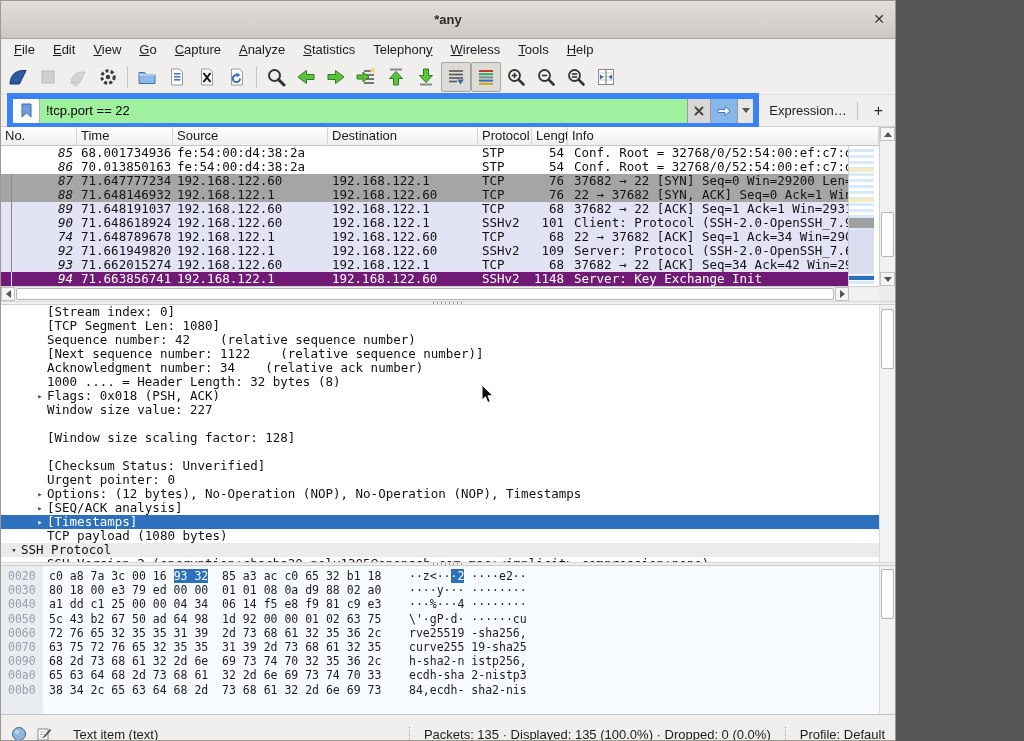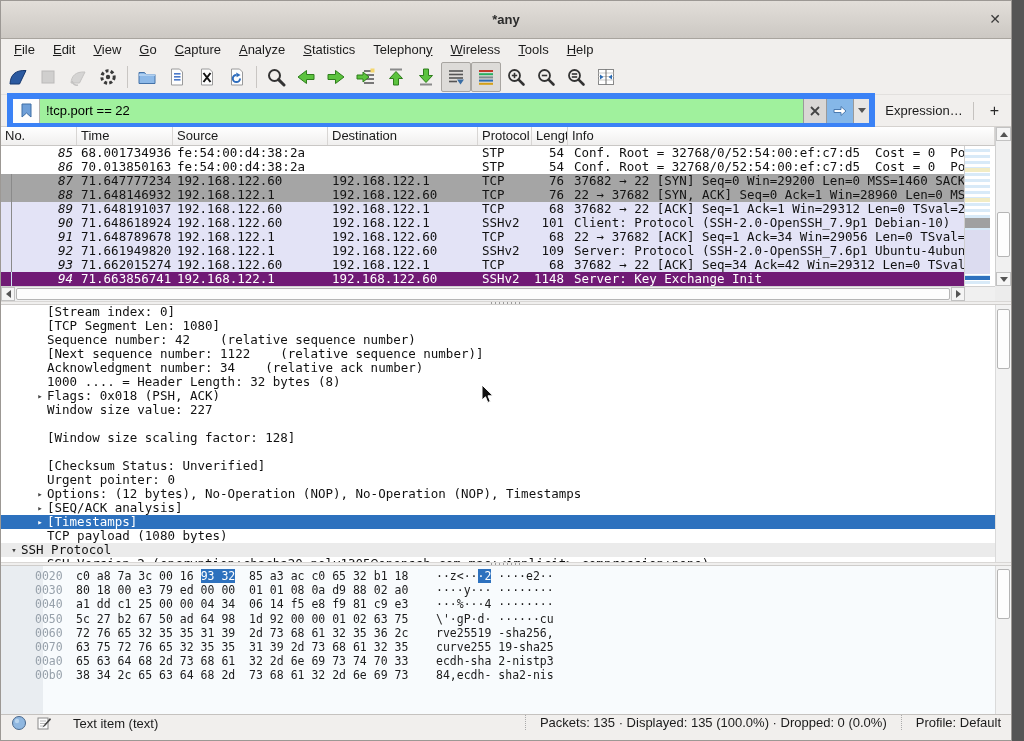--- a/index.html
+++ b/index.html
@@ -1,16 +1,16 @@
 <!DOCTYPE html>
 <html><head>
 <meta charset="utf-8">
 <style>
   html,body{margin:0;padding:0;background:#555;}
-  .app{position:relative;width:1012px;height:741px;background:#fff;overflow:hidden;
+  .app{position:relative;width:896px;height:741px;background:#fff;overflow:hidden;
        font-family:"Liberation Sans",sans-serif;box-sizing:border-box;border:1px solid #9c9894;}
   
   .titlebar{position:absolute;left:0;top:0;width:100%;height:38px;
     background:linear-gradient(#e2ded9,#ccc8c3);border-bottom:1px solid #a8a49e;box-sizing:border-box;}
   .titlebar .title{position:absolute;left:0;right:0;top:0;line-height:37px;text-align:center;
     font-weight:bold;font-size:13px;color:#2b2b2b;}
   .titlebar .close{position:absolute;right:10px;top:0;line-height:37px;font-size:14px;color:#3a3a3a;cursor:default;}
   
   .menubar{position:absolute;left:0;top:38px;width:100%;height:20px;background:#f1efed;
     display:flex;align-items:center;padding-left:4px;box-sizing:border-box;font-size:13px;color:#1c1c1c;}
@@ -96,30 +96,30 @@
   .drow.i1{padding-left:6px;} .drow.i2{padding-left:32px;}
   .drow.sel{background:#2d71be;color:#fff;} .drow.sel .exp{color:#fff;}
   .drow.shaded{background:#ebebeb;}
   .dscroll{position:absolute;right:0;top:304px;width:16px;height:257px;background:#f2f2f2;border-left:1px solid #dadada;box-sizing:border-box;}
   .dscroll .vthumb{top:4px;height:60px;}
   
   .hex{position:absolute;left:0;top:565px;width:100%;height:148px;background:#f8fbfd;overflow:hidden;}
   .hex .offcol{position:absolute;left:0;top:0;bottom:0;width:42px;background:#e9edf1;}
   .hexrows{position:relative;padding-top:3px;}
   .hrow{display:flex;height:14.2px;line-height:14.2px;white-space:pre;
-    font-family:"DejaVu Sans Mono",monospace;font-size:11.5px;color:#1c1c1c;margin-left:27px;}
+    font-family:"DejaVu Sans Mono",monospace;font-size:11.5px;color:#1c1c1c;}
   .h-off{width:42px;flex:0 0 auto;padding-left:7px;color:#97a1ab;box-sizing:border-box;}
   .h-bytes{width:358px;flex:0 0 auto;padding-left:6px;box-sizing:border-box;}
   .h-ascii{padding-left:8px;}
   .hl:not(:empty){background:#2d71be;color:#fff;}
   .hscroll2{position:absolute;right:0;top:565px;width:16px;height:148px;background:#f2f2f2;border-left:1px solid #dadada;box-sizing:border-box;}
   .hscroll2 .vthumb{top:3px;height:50px;}
   
   .statusbar{position:absolute;left:0;top:713px;width:100%;height:28px;background:#f1efed;
-    border-top:1px solid #c5c2bf;box-sizing:border-box;display:flex;align-items:flex-start;
+    border-top:1px solid #c5c2bf;box-sizing:border-box;display:flex;align-items:flex-end;
     padding:0 10px;font-size:13px;color:#1b1b1b;}
   .sb-left{display:flex;align-items:center;gap:9px;}
   .sb-help{margin-left:12px;}
   .sb-right{margin-left:auto;display:flex;align-items:center;}
   .sb-packets{border-left:1px dotted #aaa;padding-left:14px;}
   .sb-profile{border-left:1px dotted #aaa;margin-left:14px;padding-left:14px;}
   
   .cursor{position:absolute;left:480px;top:384px;pointer-events:none;}
   svg{display:block;}
 </style>
@@ -403,21 +403,21 @@
           <span class="c-no">90</span>
           <span class="c-time">71.648618924</span>
           <span class="c-src">192.168.122.60</span>
           <span class="c-dst">192.168.122.1</span>
           <span class="c-proto">SSHv2</span>
           <span class="c-len">101</span>
           <span class="c-info">Client: Protocol (SSH-2.0-OpenSSH_7.9p1 Debian-10)</span>
         </div>
 
         <div class="prow row-tcp rel">
-          <span class="c-no">91</span>
+          <span class="c-no">74</span>
           <span class="c-time">71.648789678</span>
           <span class="c-src">192.168.122.1</span>
           <span class="c-dst">192.168.122.60</span>
           <span class="c-proto">TCP</span>
           <span class="c-len">68</span>
           <span class="c-info">22 → 37682 [ACK] Seq=1 Ack=34 Win=29056 Len=0 TSval=364959</span>
         </div>
 
         <div class="prow row-tcp rel">
           <span class="c-no">92</span>
@@ -595,37 +595,42 @@
         </div>
 
         <div class="hrow">
           <span class="h-off">0040</span>
           <span class="h-bytes"><span>a1 dd c1 25 00 00 04 34  06 14 f5 e8 f9 81 c9 e3</span><span class="hl"></span><span></span></span>
           <span class="h-ascii"><span>···%···4 ········</span><span class="hl"></span><span></span></span>
         </div>
 
         <div class="hrow">
           <span class="h-off">0050</span>
-          <span class="h-bytes"><span>5c 27 b2 67 50 ad 64 98  1d 92 00 00 01 02 63 75</span><span class="hl"></span><span></span></span>
+          <span class="h-bytes"><span>5c 43 b2 67 50 ad 64 98  1d 92 00 00 01 02 63 75</span><span class="hl"></span><span></span></span>
           <span class="h-ascii"><span>\'·gP·d· ······cu</span><span class="hl"></span><span></span></span>
         </div>
 
         <div class="hrow">
           <span class="h-off">0060</span>
           <span class="h-bytes"><span>72 76 65 32 35 35 31 39  2d 73 68 61 32 35 36 2c</span><span class="hl"></span><span></span></span>
           <span class="h-ascii"><span>rve25519 -sha256,</span><span class="hl"></span><span></span></span>
         </div>
 
         <div class="hrow">
           <span class="h-off">0070</span>
           <span class="h-bytes"><span>63 75 72 76 65 32 35 35  31 39 2d 73 68 61 32 35</span><span class="hl"></span><span></span></span>
           <span class="h-ascii"><span>curve255 19-sha25</span><span class="hl"></span><span></span></span>
         </div>
 
 
+        <div class="hrow">
+          <span class="h-off">0090</span>
+          <span class="h-bytes"><span>68 2d 73 68 61 32 2d 6e  69 73 74 70 32 35 36 2c</span><span class="hl"></span><span></span></span>
+          <span class="h-ascii"><span>h-sha2-n istp256,</span><span class="hl"></span><span></span></span>
+        </div>
 
         <div class="hrow">
           <span class="h-off">00a0</span>
           <span class="h-bytes"><span>65 63 64 68 2d 73 68 61  32 2d 6e 69 73 74 70 33</span><span class="hl"></span><span></span></span>
           <span class="h-ascii"><span>ecdh-sha 2-nistp3</span><span class="hl"></span><span></span></span>
         </div>
 
         <div class="hrow">
           <span class="h-off">00b0</span>
           <span class="h-bytes"><span>38 34 2c 65 63 64 68 2d  73 68 61 32 2d 6e 69 73</span><span class="hl"></span><span></span></span>

